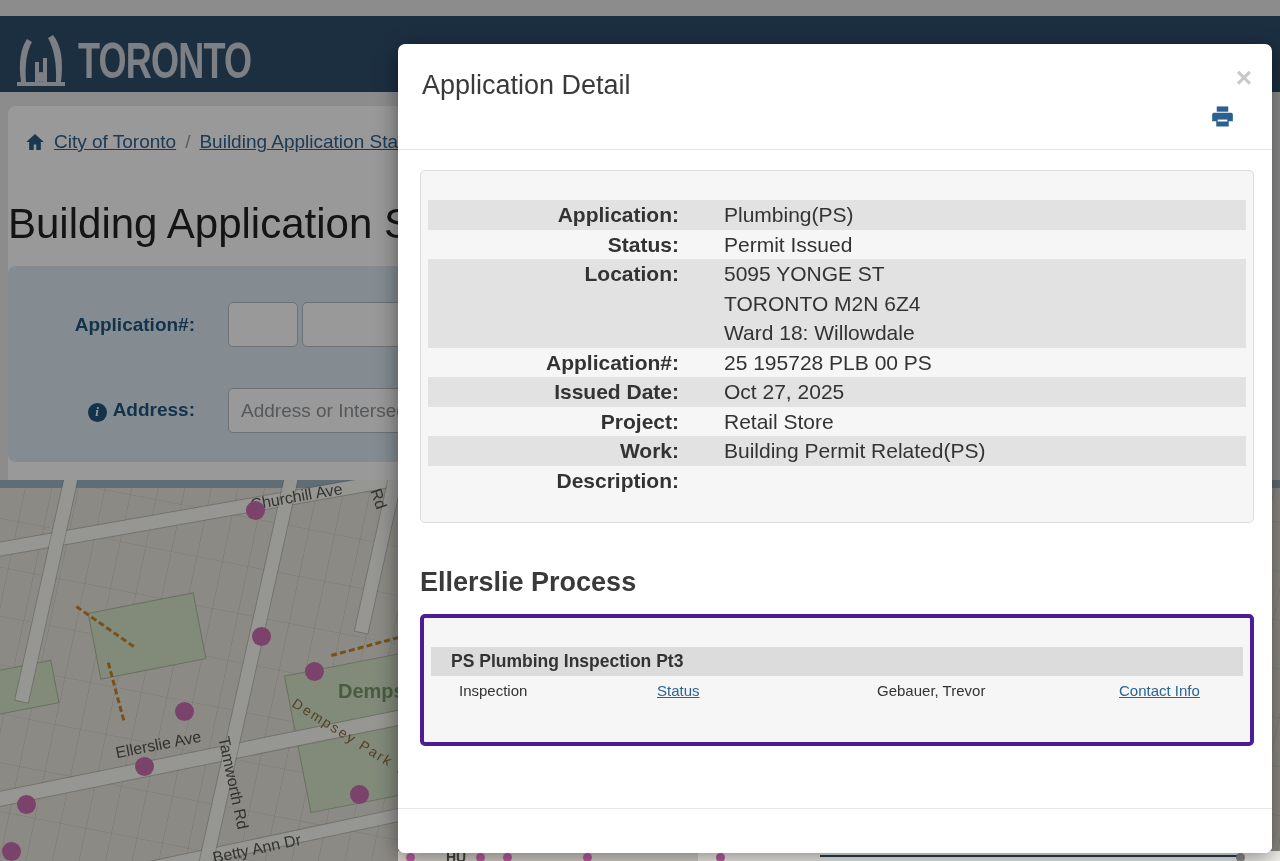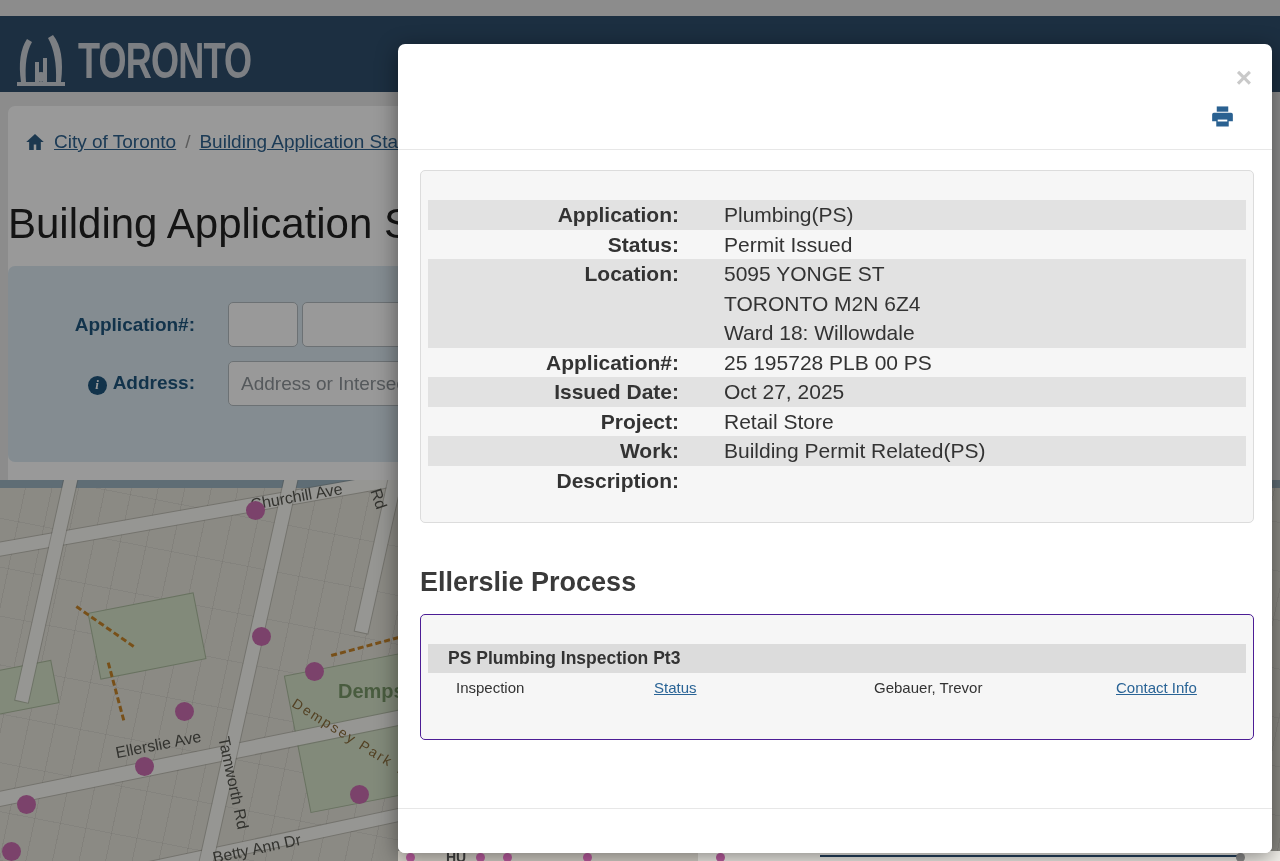--- a/index.html
+++ b/index.html
@@ -73,21 +73,21 @@
 
   .detail-panel { margin:20px 18px 0 22px; background:#f6f6f6; border:1px solid #dcdcdc;
     border-radius:5px; padding:29px 7px 27px 7px; }
   .d-row { display:flex; font-size:21px; line-height:29.5px; color:#333; }
   .d-row.shaded { background:#e2e2e2; }
   .d-label { width:251px; text-align:right; font-weight:bold; flex:none; }
   .d-value { padding-left:45px; max-width:520px; }
 
   .section-heading { margin:44px 0 16px 22px; font-size:27px; color:#3a3a3a; }
 
-  .insp-panel { margin:0 18px 0 22px; background:#f6f6f6; border:1px solid #4c1d95;
+  .insp-panel { margin:0 18px 0 22px; background:#f6f6f6; border:4px solid #4c1d95;
     border-radius:5px; padding:29px 7px 36px 7px; }
   .insp-group-header { background:#dcdcdc; font-weight:bold; font-size:17.5px;
     line-height:29px; padding-left:20px; color:#333; }
   .insp-row { display:grid; grid-template-columns:226px 220px 242px 1fr;
     font-size:15px; line-height:29.5px; color:#333; }
   .insp-row .cell1 { padding-left:28px; }
   .insp-row a { color:#2a6496; text-decoration:underline; }
 
   .modal-footer { position:absolute; left:0; bottom:0; width:100%; height:45px;
     border-top:1px solid #e7e7e7; border-radius:0 0 7px 7px; background:#fff; }
@@ -123,21 +123,21 @@
   </nav>
 
   <h1 class="page-title">Building Application Status</h1>
 
   <div class="search-panel">
     <div class="form-row" style="left:42px; top:36px;">
       <span class="form-label" style="width:145px; text-align:right;">Application#:</span>
       <input class="txt-input" style="margin-left: 33px; width: 70px;" type="text" value="">
       <input class="txt-input" style="margin-left: 4px; width: 420px;" type="text" value="">
     </div>
-    <div class="form-row" style="left:42px; top:95px;">
+    <div class="form-row" style="left:42px; top:122px;">
       <span class="form-label" style="width:145px; text-align:right;">
         <span class="info-icon">i</span><span>Address:</span>
       </span>
       <input class="txt-input" style="margin-left: 33px; width: 480px;" type="text" placeholder="Address or Intersection">
     </div>
   </div>
 
   <div class="map">
     <div class="map-topstrip"></div>
 
@@ -183,20 +183,21 @@
     <div class="strip-dot" style="left:8px;"></div>
     <div class="strip-dot" style="left:78px;"></div>
     <div class="strip-dot" style="left:105px;"></div>
     <div class="strip-dot" style="left:185px;"></div>
     <div class="strip-dot" style="left:318px;"></div>
     <div class="strip-dot gray" style="left:838px;"></div>
   </div>
 
   <div class="modal">
     <div class="modal-header">
+      <div class="modal-title">Application Detail</div>
       <button class="close-btn">×</button>
       <button class="print-btn">
         <svg width="23" height="23" viewBox="0 0 24 24">
           <rect x="6" y="1.5" width="12" height="5.5" fill="#2a6191"></rect>
           <path d="M3 8h18a1.8 1.8 0 0 1 1.8 1.8V17h-4.3v5.5H5.5V17H1.2V9.8A1.8 1.8 0 0 1 3 8Z" fill="#2a6191"></path>
           <rect x="7" y="15.2" width="10" height="2" fill="#fff"></rect>
           <rect x="7" y="18.6" width="10" height="1.6" fill="#2a6191"></rect>
         </svg>
       </button>
     </div>

